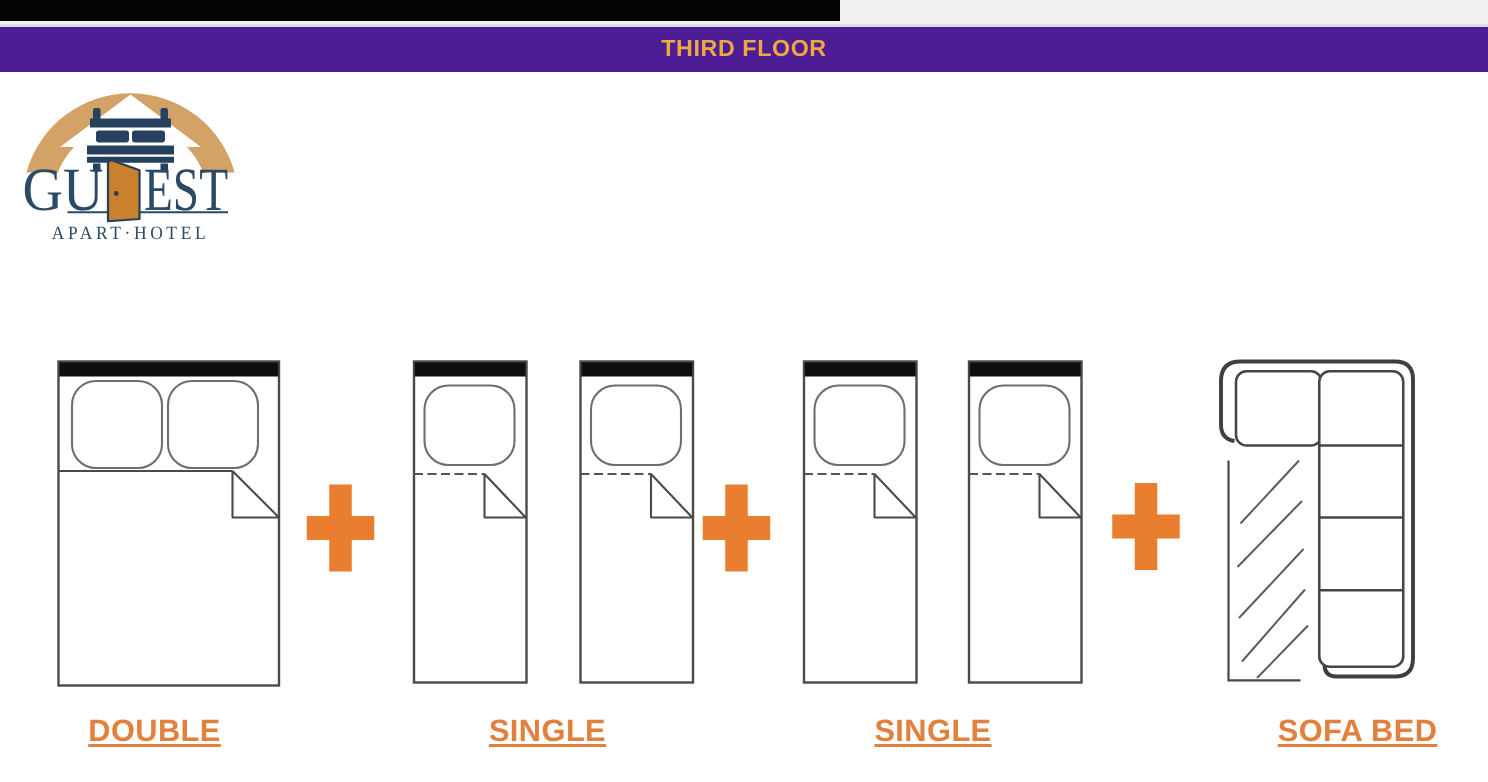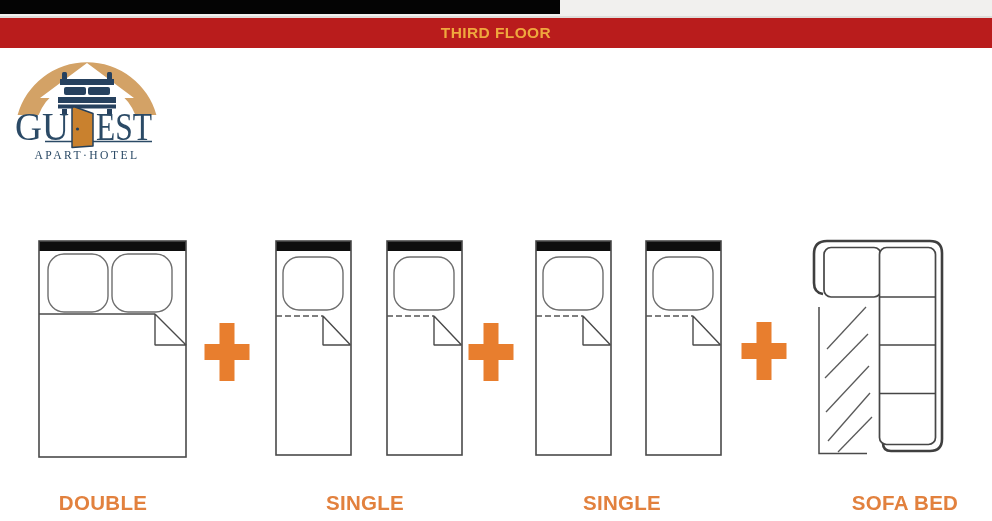--- a/index.html
+++ b/index.html
@@ -4,31 +4,31 @@
 <style>
   html,body{margin:0;padding:0;}
   body{
     width:992px;height:521px;position:relative;background:#ffffff;
     font-family:"Liberation Sans",sans-serif;overflow:hidden;
   }
   .gray-band{position:absolute;left:0;top:0;width:992px;height:18px;background:#F1F0EE;}
   .gray-band-line{position:absolute;left:0;top:16px;width:992px;height:2px;background:#DEDDDA;}
   .top-bar{position:absolute;left:0;top:0;width:560px;height:14px;background:#040404;}
   .title-bar{
-    position:absolute;left:0;top:18px;width:992px;height:30px;background:#b91c1c;
+    position:absolute;left:0;top:18px;width:992px;height:30px;background:#4c1d95;
     display:flex;align-items:center;justify-content:center;
   }
   .floor-title{
     font-weight:700;font-size:15.5px;letter-spacing:.4px;color:#EFA83E;
   }
   .logo-box{position:absolute;left:12px;top:52px;width:150px;height:112px;}
   .diagram{position:absolute;left:0;top:0;width:992px;height:521px;}
   .bed-label{
-    position:absolute;top:491px;transform:translateX(-50%);
-    font-weight:700;font-size:20.5px;letter-spacing:.3px;color:#E2813E;white-space:nowrap;
+    position:absolute;top:476px;transform:translateX(-50%);
+    font-weight:700;font-size:20.5px;letter-spacing:.3px;color:#E2813E;white-space:nowrap;text-decoration:underline;
   }
   .lbl-0{left:103px;} .lbl-1{left:365px;} .lbl-2{left:622px;} .lbl-3{left:877px;}
 </style>
 </head>
 <body>
 
 <div class="gray-band"></div>
 <div class="gray-band-line"></div>
 <div class="top-bar"></div>
 <div class="title-bar">

